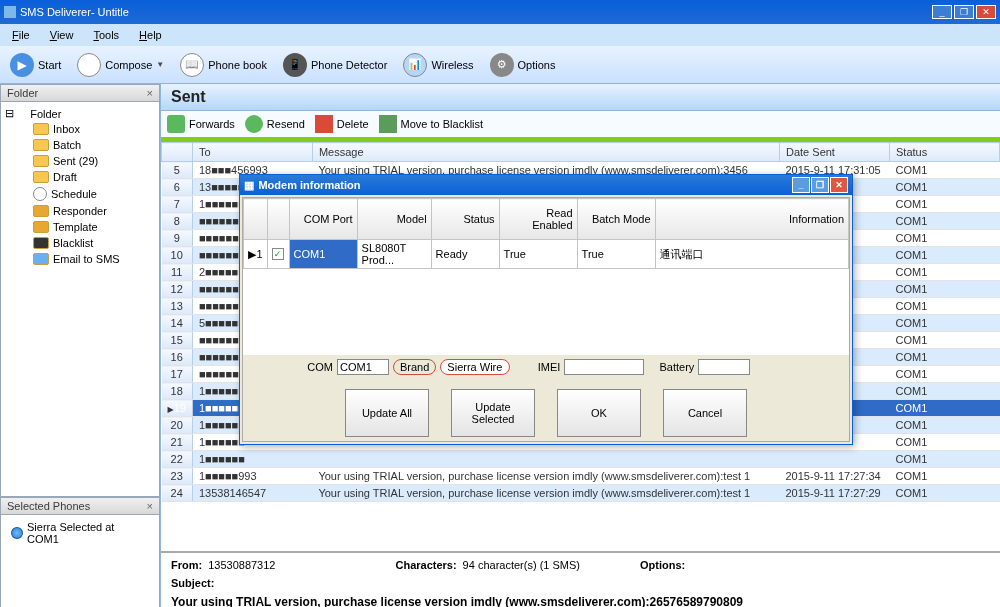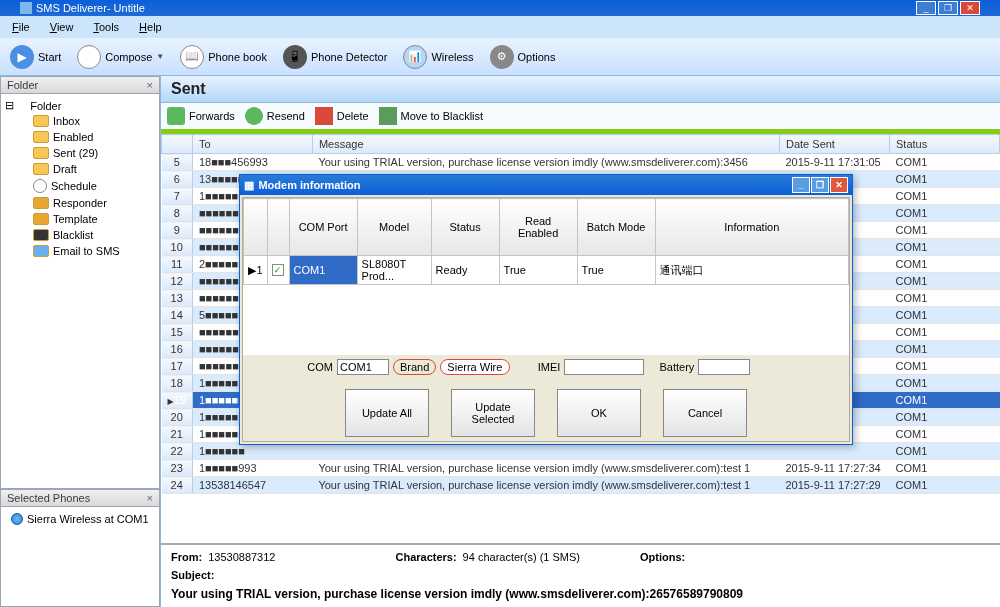--- a/index.html
+++ b/index.html
@@ -1,18 +1,18 @@
 <!DOCTYPE html>
 <html><head>
 <meta charset="utf-8">
 <style>
 * { margin: 0; padding: 0; box-sizing: border-box; font-family: Tahoma, Arial, sans-serif; font-size: 11px; }
 body { width: 1000px; height: 607px; overflow: hidden; background: #fff; position: relative; }
 
-.title-bar { height: 16px; background: linear-gradient(#0a5fd9, #1e6ad6); color: #fff; display: flex; align-items: center; padding: 0 20px; font-size: 11px; }
+.title-bar { height: 24px; background: linear-gradient(#0a5fd9, #1e6ad6); color: #fff; display: flex; align-items: center; padding: 0 4px; font-size: 11px; }
 .title-bar .icon-app { margin-right: 4px; width: 12px; height: 12px; background: #7fb7e8; }
 .title-bar .controls { margin-left: auto; display: flex; gap: 2px; }
 .title-bar .ctrl { width: 20px; height: 14px; background: #3d7dd4; border: 1px solid #fff; color: #fff; font-size: 9px; display: flex; align-items: center; justify-content: center; cursor: pointer; }
 .title-bar .ctrl.close { background: #d94a3a; }
 
 .menu-bar { height: 22px; background: #cde5fb; display: flex; align-items: center; padding: 0 4px; gap: 4px; }
 .menu-bar span { padding: 2px 8px; cursor: pointer; }
 .menu-bar span u { text-decoration: underline; }
 
 .toolbar { height: 38px; background: linear-gradient(#e8f3ff, #c9e0ff); border-bottom: 1px solid #8fb5dc; display: flex; align-items: center; padding: 0 6px; gap: 8px; }
@@ -66,21 +66,21 @@
 
 
 .dialog { position: absolute; left: 239px; top: 174px; width: 614px; height: 271px; background: #ece9d8; border: 1px solid #0a5fd9; box-shadow: 2px 2px 8px rgba(0,0,0,0.3); display: flex; flex-direction: column; }
 .dlg-title { height: 20px; background: linear-gradient(#2a7bd6, #0a5fd9); color: #fff; display: flex; align-items: center; padding: 0 4px; font-weight: bold; }
 .dlg-title .controls { margin-left: auto; display: flex; gap: 1px; }
 .dlg-title .ctrl { width: 18px; height: 16px; background: #5a9ce0; border: 1px solid #fff; color: #fff; font-size: 9px; display: flex; align-items: center; justify-content: center; cursor: pointer; }
 .dlg-title .ctrl.close { background: #e0573e; }
 .dlg-body { flex: 1; padding: 0px; display: flex; flex-direction: column; background: #fff; border: 1px solid #aaa; margin: 2px; }
 .modem-grid { flex: 1; background: #fff; }
 .modem-grid table { width: 100%; border-collapse: collapse; }
-.modem-grid th { background: linear-gradient(#fff, #e7e7e7); border: 1px solid #c4c4c4; padding: 16px 4px; text-align: center; font-weight: normal; font-size: 11px; }
+.modem-grid th { background: linear-gradient(#fff, #e7e7e7); border: 1px solid #c4c4c4; padding: 8px 4px; text-align: right; font-weight: normal; font-size: 11px; }
 .modem-grid td { border: 1px solid #c4c4c4; padding: 2px 4px; font-size: 11px; }
 .modem-grid .sel { background: #2f6bc7; color: #fff; }
 .modem-grid .check { width: 12px; height: 12px; border: 1px solid #888; background: #fff; color: #0a0; font-size: 9px; text-align: center; }
 
 .form-area { padding: 4px 6px; background: #ece9d8; }
 .form-row { display: flex; align-items: center; margin-bottom: 6px; gap: 4px; margin-left: 38px; }
 .form-row label { width: 46px; text-align: right; }
 .form-row input { width: 52px; border: 1px solid #888; padding: 1px 2px; font-size: 11px; }
 .form-row .circled { border: 1px solid #d94a3a; border-radius: 10px; padding: 1px 6px; }
 .btn-row { display: flex; gap: 22px; justify-content: center; padding: 4px; background: #ece9d8; }
@@ -146,21 +146,21 @@
           <span class="ficon" style="margin-left:4px;background:#f9c74f;"></span>
           <span style="margin-left:4px">Folder</span>
         </div>
       <div id="tree-items">
           <div class="tree-item">
             <span class="ficon "></span>
             <span>Inbox</span>
           </div>
           <div class="tree-item">
             <span class="ficon "></span>
-            <span>Enabled</span>
+            <span>Batch</span>
           </div>
           <div class="tree-item active">
             <span class="ficon "></span>
             <span>Sent (29)</span>
           </div>
           <div class="tree-item">
             <span class="ficon "></span>
             <span>Draft</span>
           </div>
           <div class="tree-item">
@@ -185,21 +185,21 @@
           </div>
         </div>
     </div>
     <div class="panel-hdr">
       <span>Selected Phones</span>
       <span class="x">×</span>
     </div>
     <div class="selected-phones">
       <div class="phone-item">
           <span class="dot"></span>
-          <span>Sierra Wireless at COM1</span>
+          <span>Sierra Selected at COM1</span>
         </div>
     </div>
   </div>
 
   <div class="right-col">
     <div class="content-hdr">Sent</div>
     <div class="action-bar">
       <div class="action">
           <span class="aicon fwd"></span>
           <span>Forwards</span>

